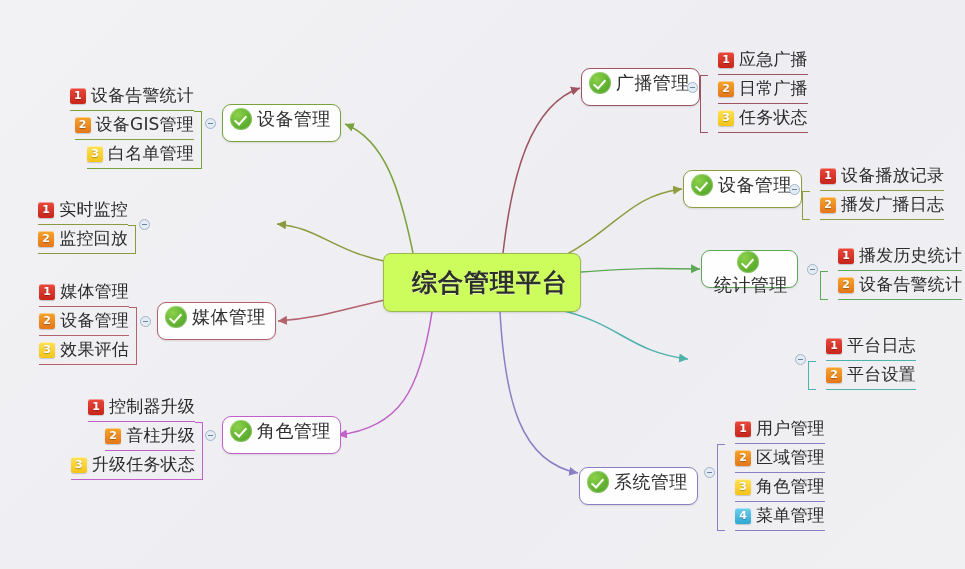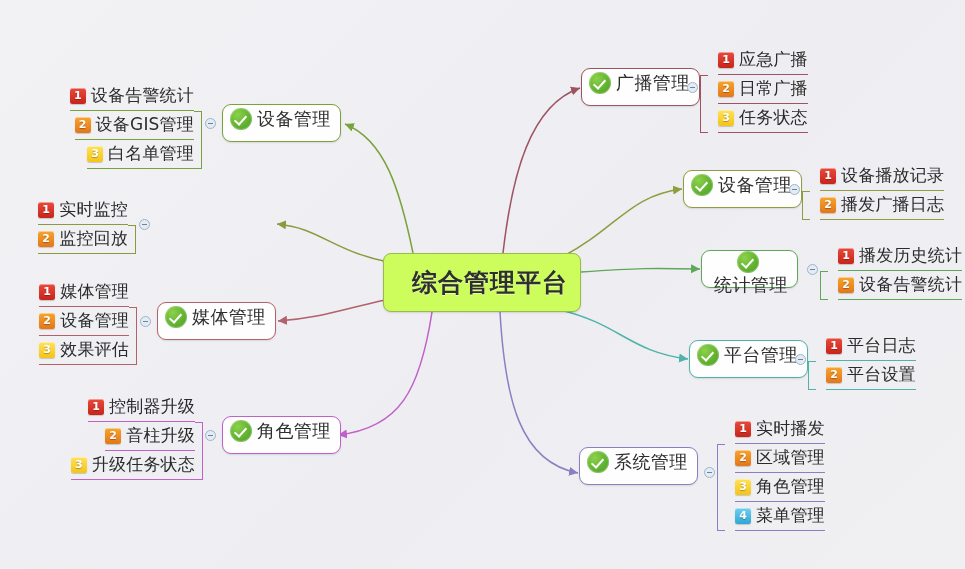--- a/index.html
+++ b/index.html
@@ -388,52 +388,48 @@
       </span>
     </div>
     <div class="leaf right-side" style="padding-left:18px;">
       <span class="leaf-inner" style="border-bottom-color:#5fa85a;">
         <span class="badge c2">2</span>
         <span class="leaf-label">设备告警统计</span>
       </span>
     </div>
   </div>
 
-  <div class="branch-node" id="n-platform" style="left:689px; top:340px; border-color:#4fb3ac;">
-    <span class="check-icon"></span>
-    <span class="branch-label">平台管理</span>
-  </div>
   <div class="toggle" style="left:795px; top:354px;"></div>
   <div class="leaf-group" style="left:808px; top:332px;">
     <div class="bracket" style="left:0px; top:29px; width:8px; height:29px; border-color:#4fb3ac; border-right:none;"></div>
     <div class="leaf right-side" style="padding-left:18px;">
       <span class="leaf-inner" style="border-bottom-color:#4fb3ac;">
         <span class="badge c1">1</span>
         <span class="leaf-label">平台日志</span>
       </span>
     </div>
     <div class="leaf right-side" style="padding-left:18px;">
       <span class="leaf-inner" style="border-bottom-color:#4fb3ac;">
         <span class="badge c2">2</span>
         <span class="leaf-label">平台设置</span>
       </span>
     </div>
   </div>
 
-  <div class="branch-node" id="n-system" style="left:579px; top:447px; border-color:#8b7fc4;">
+  <div class="branch-node" id="n-system" style="left:579px; top:467px; border-color:#8b7fc4;">
     <span class="check-icon"></span>
     <span class="branch-label">系统管理</span>
   </div>
   <div class="toggle" style="left:704px; top:467px;"></div>
   <div class="leaf-group" style="left:717px; top:415px;">
     <div class="bracket" style="left:0px; top:29px; width:8px; height:87px; border-color:#8b7fc4; border-right:none;"></div>
     <div class="leaf right-side" style="padding-left:18px;">
       <span class="leaf-inner" style="border-bottom-color:#8b7fc4;">
         <span class="badge c1">1</span>
-        <span class="leaf-label">实时播发</span>
+        <span class="leaf-label">用户管理</span>
       </span>
     </div>
     <div class="leaf right-side" style="padding-left:18px;">
       <span class="leaf-inner" style="border-bottom-color:#8b7fc4;">
         <span class="badge c2">2</span>
         <span class="leaf-label">区域管理</span>
       </span>
     </div>
     <div class="leaf right-side" style="padding-left:18px;">
       <span class="leaf-inner" style="border-bottom-color:#8b7fc4;">

